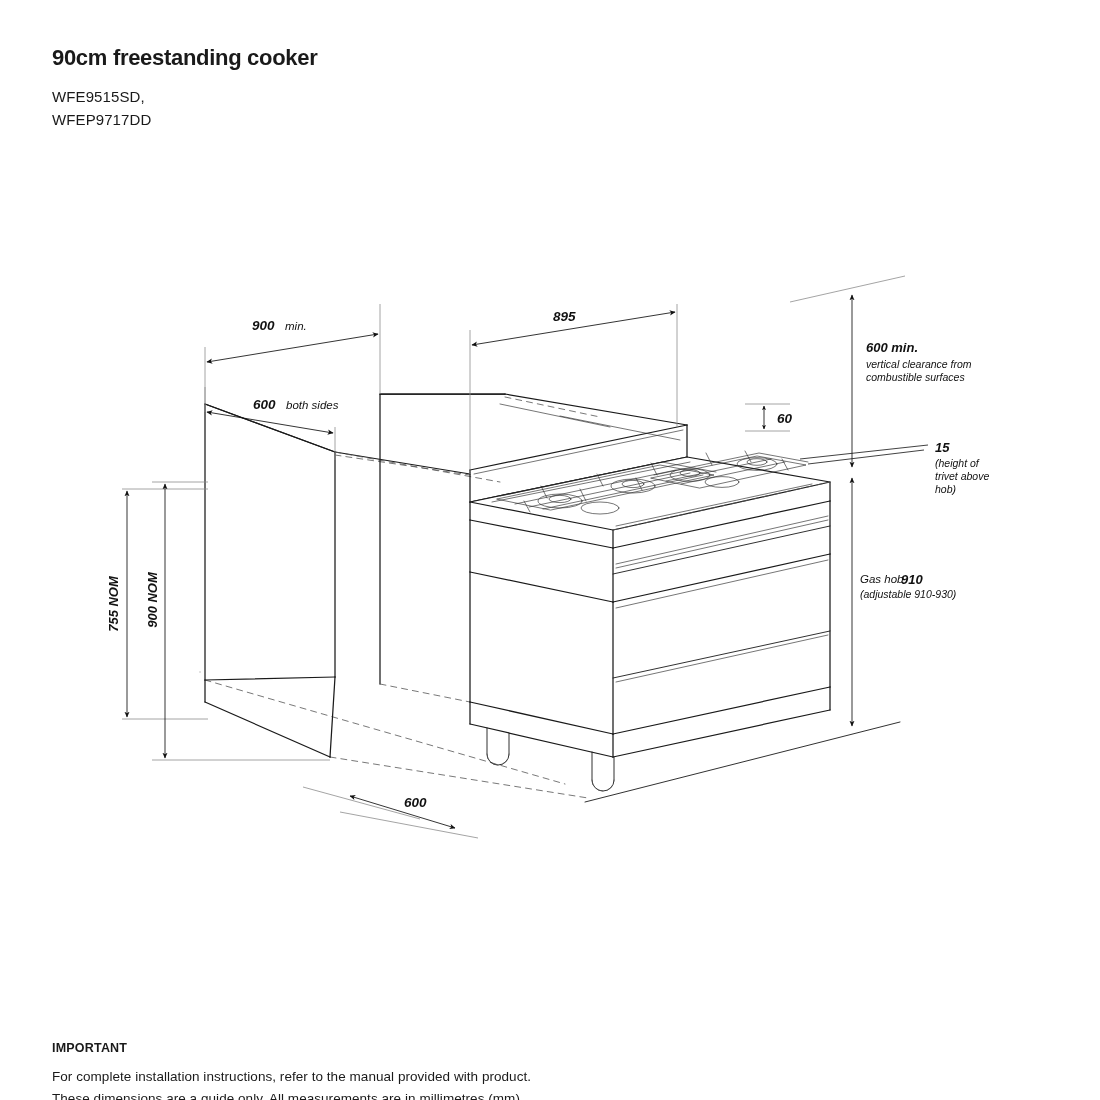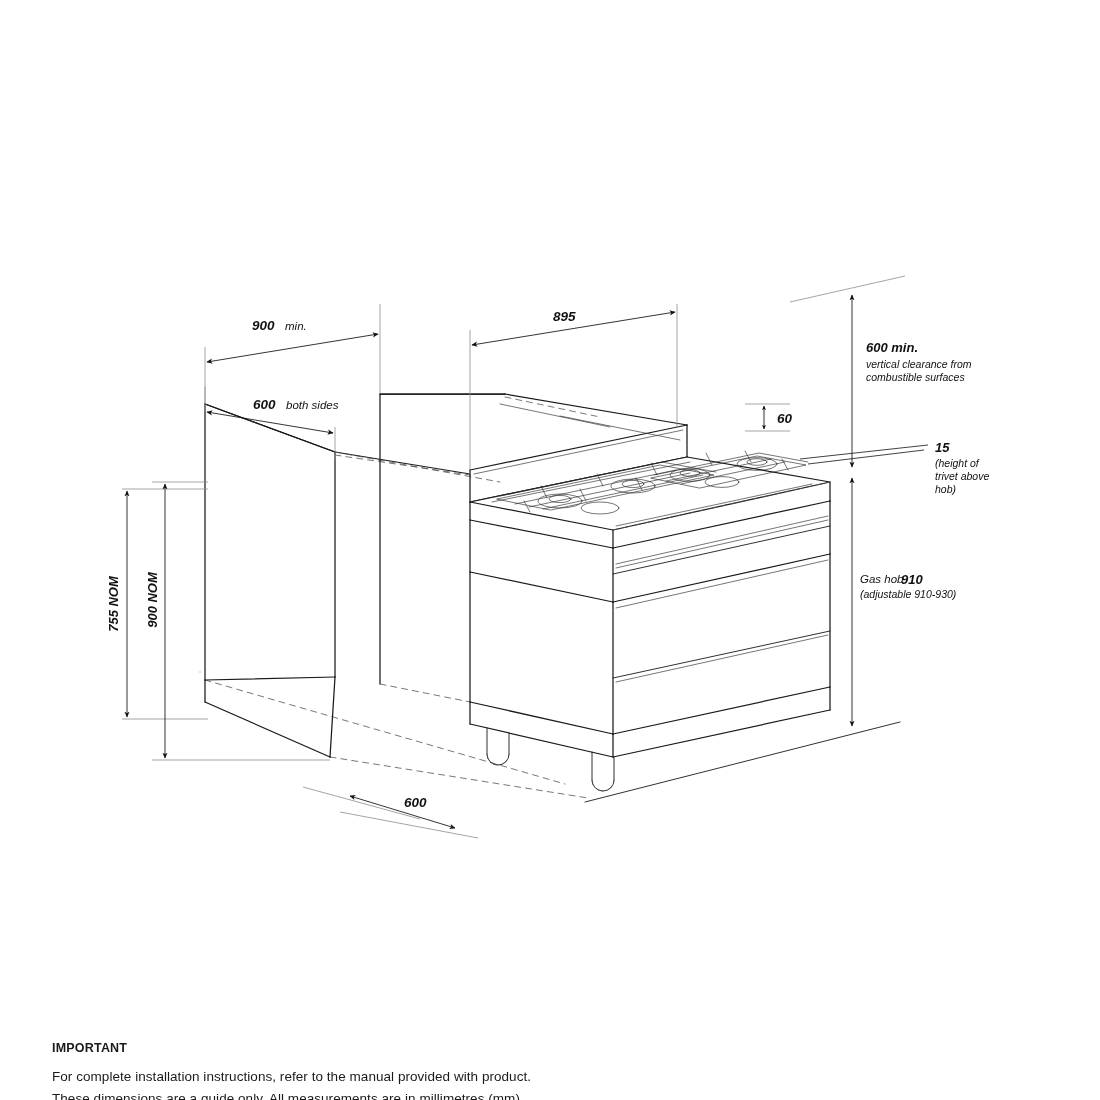--- a/index.html
+++ b/index.html
@@ -107,20 +107,23 @@
   .hidden-ln { fill: none; stroke: #555555; stroke-width: 0.8; stroke-dasharray: 6 5; stroke-linecap: round; }
   .ext-line  { fill: none; stroke: #8d8d8d; stroke-width: 0.8; }
   .dim-line  { fill: none; stroke: #111111; stroke-width: 0.85; }
   .leader    { fill: none; stroke: #111111; stroke-width: 0.8; }
   .white-fill{ fill: #ffffff; }
 </style>
 </head>
 <body>
 
 <div id="header">
+  <h1 id="page-title">90cm freestanding cooker</h1>
+  <div class="model-line">WFE9515SD,</div>
+  <div class="model-line">WFEP9717DD</div>
 </div>
 
 <div id="drawing-wrap">
 <svg id="drawing" width="1100" height="1100" viewBox="0 0 1100 1100" xmlns="http://www.w3.org/2000/svg">
 
   <defs>
     <marker id="arrHead" viewBox="0 0 10 10" refX="9" refY="5" markerWidth="7" markerHeight="7" orient="auto-start-reverse">
       <path d="M 0 0.7 L 10 5 L 0 9.3 L 2.6 5 Z" fill="#111111"></path>
     </marker>
     <marker id="arrHeadS" viewBox="0 0 10 10" refX="9" refY="5" markerWidth="5.4" markerHeight="5.4" orient="auto-start-reverse">

